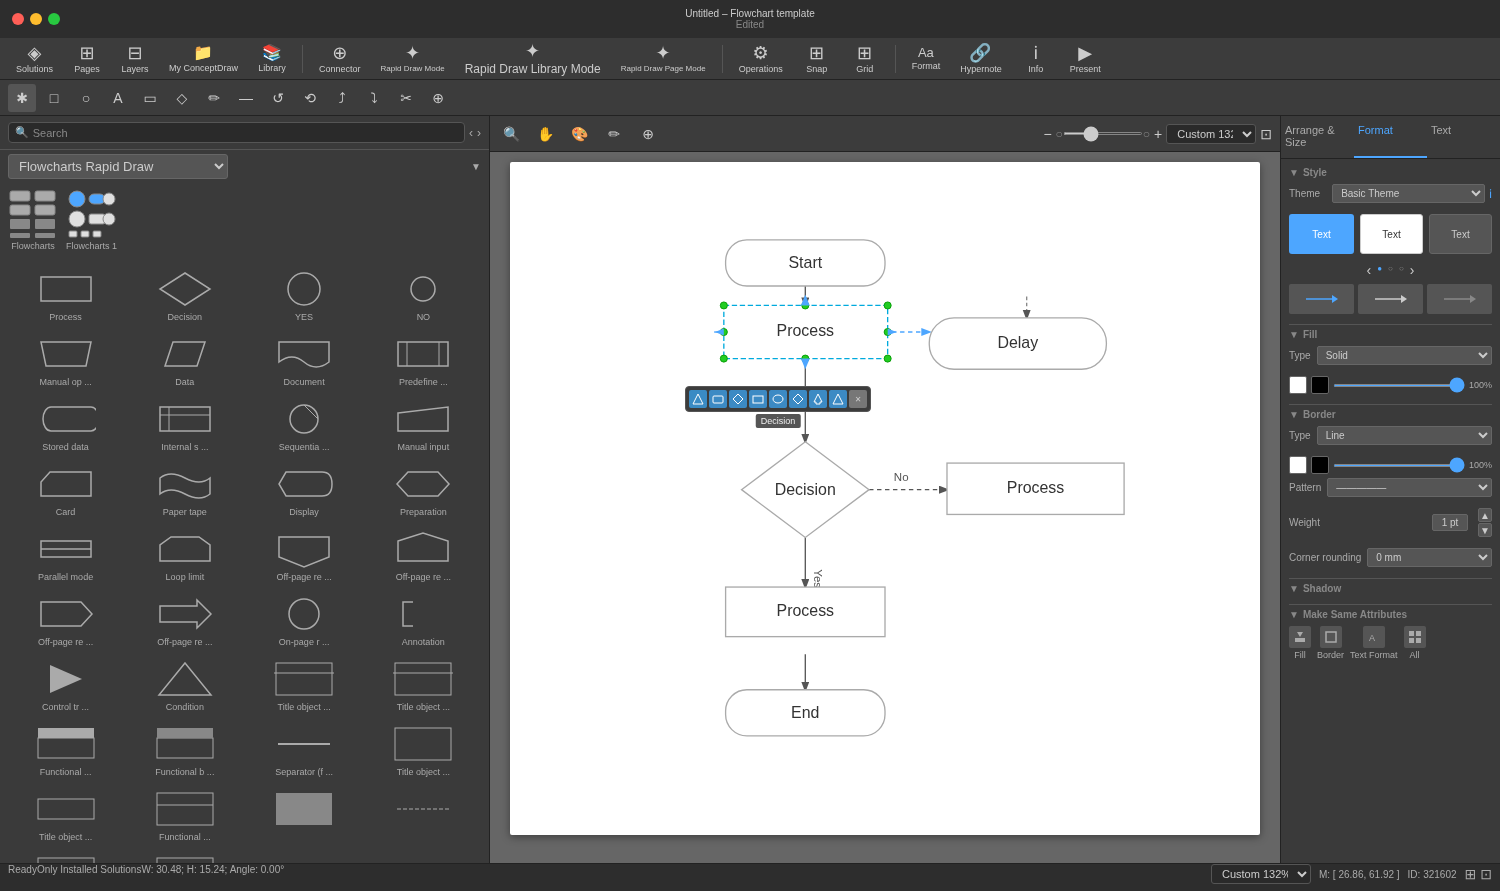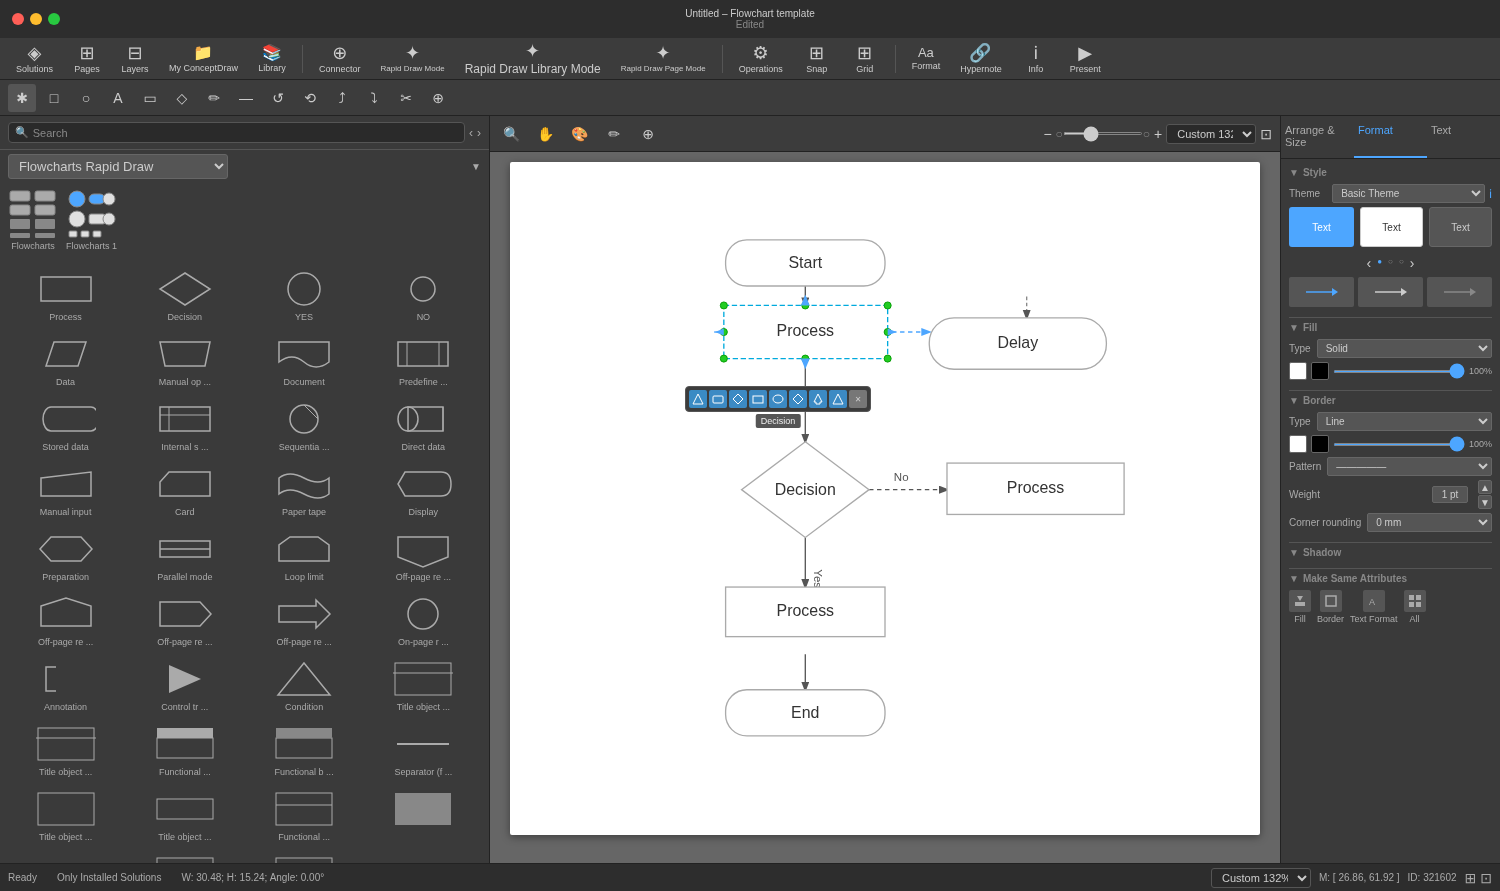--- a/index.html
+++ b/index.html
@@ -209,23 +209,23 @@
       box-shadow: 0 2px 8px rgba(0,0,0,0.4);
       overflow: hidden;
     }
 
     
     .statusbar {
       height: 28px;
       background: #2d2d2d;
       border-top: 1px solid #222;
       display: flex;
-      align-items: center;
+      align-items: flex-start;
       padding: 0 8px;
-      gap: 20px;
+      gap: 0;
       font-size: 10px;
       color: #aaa;
     }
     .status-right { margin-left: auto; display: flex; align-items: center; gap: 8px; }
 
     
     .right-panel {
       width: 220px;
       background: #3a3a3a;
       border-left: 1px solid #222;
@@ -265,21 +265,21 @@
       color: #888;
       margin-bottom: 6px;
       display: flex;
       align-items: center;
       gap: 4px;
     }
     .panel-row {
       display: flex;
       align-items: center;
       justify-content: space-between;
-      margin-bottom: 4px;
+      margin-bottom: 11px;
     }
     .panel-label { font-size: 10px; color: #aaa; }
     .panel-select {
       background: #555;
       border: 1px solid #666;
       color: #ccc;
       font-size: 10px;
       padding: 2px 4px;
       border-radius: 2px;
       flex: 1;
@@ -628,31 +628,31 @@
 
         <div class="shape-item">
           <svg class="shape-svg" viewBox="0 0 60 40">
               <circle cx="30" cy="20" r="12" fill="none" stroke="#aaa" stroke-width="1.5"></circle>
             </svg>
           <span class="label">NO</span>
         </div>
 
         <div class="shape-item">
           <svg class="shape-svg" viewBox="0 0 60 40">
+              <polygon points="5,8 55,8 50,32 10,32" fill="none" stroke="#aaa" stroke-width="1.5"></polygon>
+            </svg>
+          <span class="label">Manual op ...</span>
+        </div>
+
+        <div class="shape-item">
+          <svg class="shape-svg" viewBox="0 0 60 40">
               <parallelogram></parallelogram>
               <polygon points="10,32 18,8 50,8 42,32" fill="none" stroke="#aaa" stroke-width="1.5"></polygon>
             </svg>
           <span class="label">Data</span>
-        </div>
-
-        <div class="shape-item">
-          <svg class="shape-svg" viewBox="0 0 60 40">
-              <polygon points="5,8 55,8 50,32 10,32" fill="none" stroke="#aaa" stroke-width="1.5"></polygon>
-            </svg>
-          <span class="label">Manual op ...</span>
         </div>
 
         <div class="shape-item">
           <svg class="shape-svg" viewBox="0 0 60 40">
               <path d="M5,8 H55 V28 Q42,38 30,28 Q18,18 5,28 Z" fill="none" stroke="#aaa" stroke-width="1.5"></path>
             </svg>
           <span class="label">Document</span>
         </div>
 
         <div class="shape-item">
@@ -681,28 +681,20 @@
         </div>
 
         <div class="shape-item">
           <svg class="shape-svg" viewBox="0 0 60 40">
               <circle cx="30" cy="20" r="14" fill="none" stroke="#aaa" stroke-width="1.5"></circle>
               <line x1="30" y1="6" x2="44" y2="20" stroke="#aaa" stroke-width="1"></line>
             </svg>
           <span class="label">Sequentia ...</span>
         </div>
 
-        <div class="shape-item">
-          <svg class="shape-svg" viewBox="0 0 60 40">
-              <ellipse cx="15" cy="20" rx="10" ry="12" fill="none" stroke="#aaa" stroke-width="1.5"></ellipse>
-              <rect x="15" y="8" width="35" height="24" fill="none" stroke="#aaa" stroke-width="1.5"></rect>
-              <line x1="50" y1="8" x2="50" y2="32" stroke="#aaa" stroke-width="1"></line>
-            </svg>
-          <span class="label">Direct data</span>
-        </div>
 
         <div class="shape-item">
           <svg class="shape-svg" viewBox="0 0 60 40">
               <polygon points="5,14 55,8 55,32 5,32" fill="none" stroke="#aaa" stroke-width="1.5"></polygon>
             </svg>
           <span class="label">Manual input</span>
         </div>
 
         <div class="shape-item">
           <svg class="shape-svg" viewBox="0 0 60 40">

